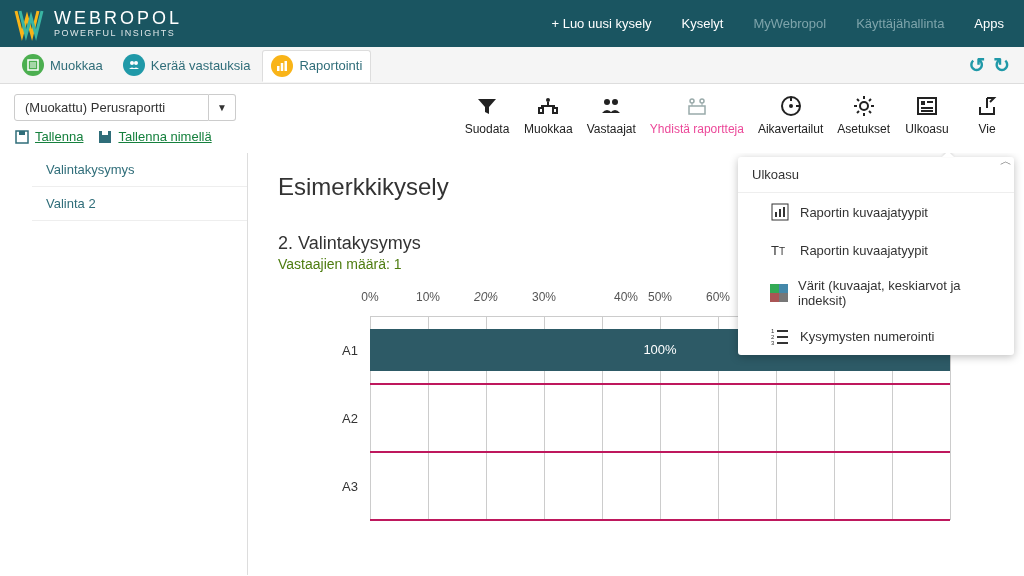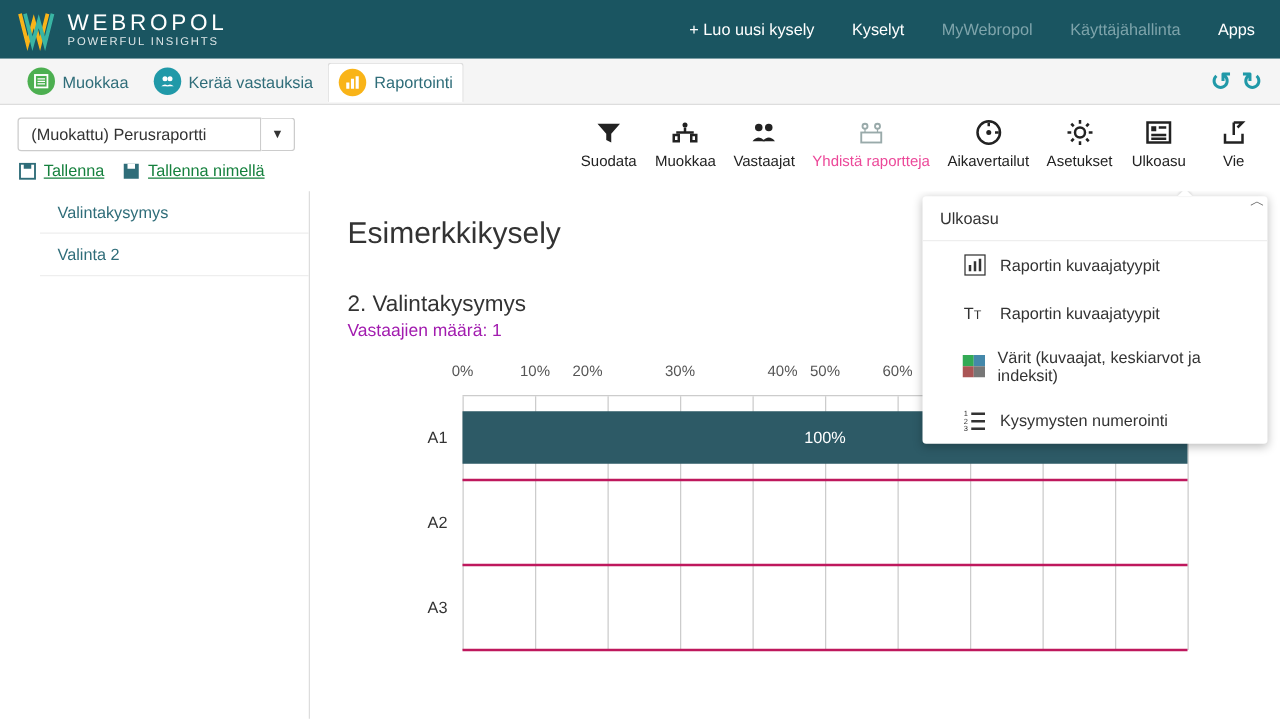--- a/index.html
+++ b/index.html
@@ -40,21 +40,21 @@
 .toolbtn.muted { color: #ec4899; }
 .toolbtn .ticon { width: 24px; height: 24px; display:flex; align-items:center; justify-content:center; }
 
 .workspace { display: flex; height: calc(576px - 47px - 37px - 70px); }
 .sidebar { width: 248px; border-right: 1px solid #ddd; padding-left: 32px; }
 .sidebar-item { padding: 9px 14px; font-size: 13px; color: #2f6d79; border-bottom: 1px solid #eee; cursor: pointer; }
 
 .canvas { flex: 1; padding: 20px 30px; position: relative; overflow: hidden; }
 .survey-title { font-size: 24px; font-weight: 300; color: #333; margin-bottom: 32px; }
 .q-title { font-size: 18px; color: #333; margin-bottom: 2px; }
-.q-sub { font-size: 14px; color: #a21caf; margin-bottom: 18px; }
+.q-sub { font-size: 14px; color: #4d7c0f; margin-bottom: 18px; }
 
 .chart { position: relative; margin-left: 40px; }
 .xaxis { position: relative; height: 26px; margin-left: 52px; }
 .xtick { position: absolute; font-size: 12px; color: #555; transform: translateX(-50%); }
 .plot { position: relative; margin-left: 52px; border-top: 1px solid #ccc; }
 .gridline { position: absolute; top: 0; bottom: 0; width: 1px; background: #ccc; }
 .row { height: 68px; position: relative; border-bottom: 2px solid #be185d; }
 .row-label { position: absolute; left: -52px; top: 50%; transform: translateY(-50%); font-size: 13px; color: #333; width: 40px; text-align: right; }
 .bar { position: absolute; top: 18%; height: 64%; background: #2d5a66; display: flex; align-items: center; justify-content: center; color: #fff; font-size: 13px; }
 
@@ -264,21 +264,21 @@
 
   <div class="canvas">
     <div class="survey-title">Esimerkkikysely</div>
     <div class="q-title">2. Valintakysymys</div>
     <div class="q-sub">Vastaajien määrä: 1</div>
 
     <div class="chart">
       <div class="xaxis" id="xaxis" style="width: 580px;">
           <span class="xtick" style="left: 0px;">0%</span>
           <span class="xtick" style="left: 58px;">10%</span>
-          <span class="xtick" style="left: 100px;">20%</span>
+          <span class="xtick" style="left: 116px; font-style: italic;">20%</span>
           <span class="xtick" style="left: 174px;">30%</span>
           <span class="xtick" style="left: 232px; margin-left: 24px;">40%</span>
           <span class="xtick" style="left: 290px;">50%</span>
           <span class="xtick" style="left: 348px;">60%</span>
           <span class="xtick" style="left: 406px;">70%</span>
           <span class="xtick" style="left: 464px;">80%</span>
           <span class="xtick" style="left: 522px;">90%</span>
           <span class="xtick" style="left: 580px;">100%</span>
         </div>
       <div class="plot" id="plot" style="width: 580px; height: 204px;">

